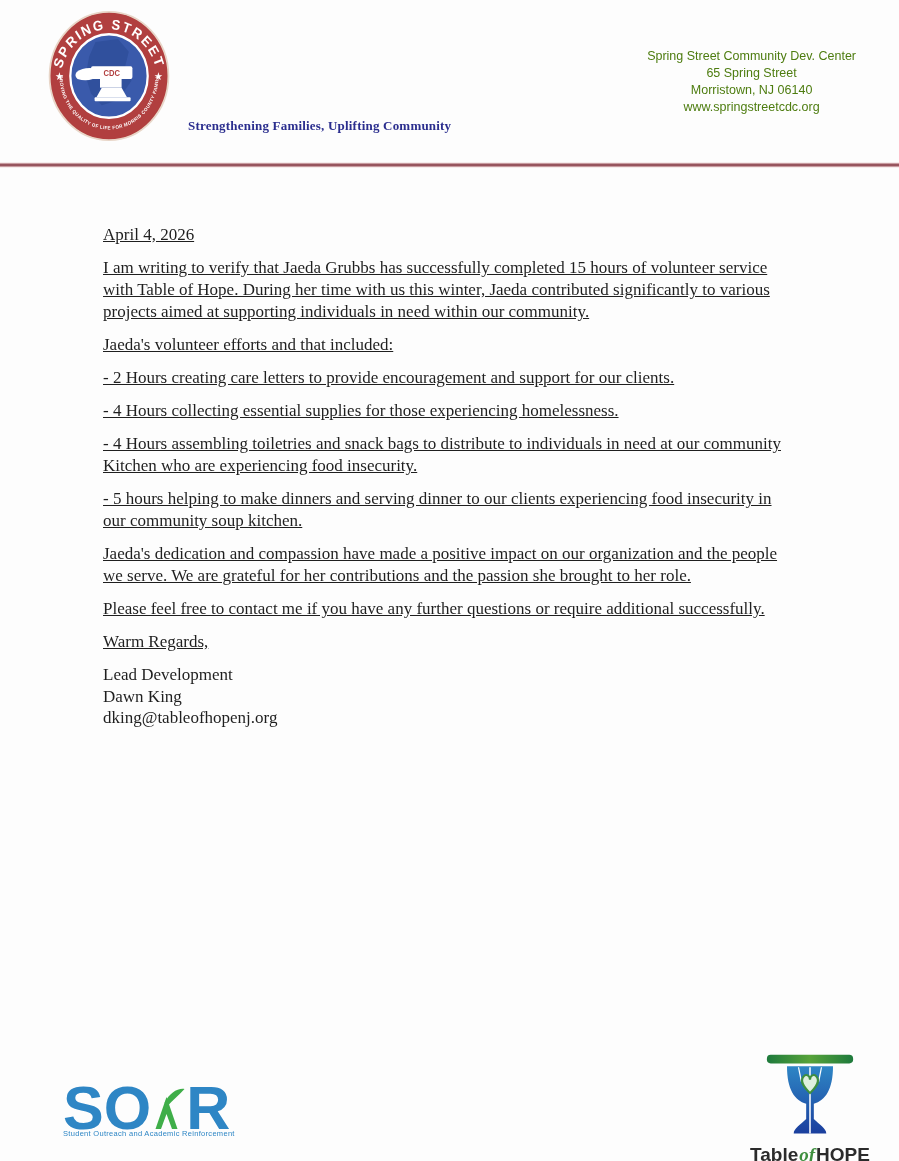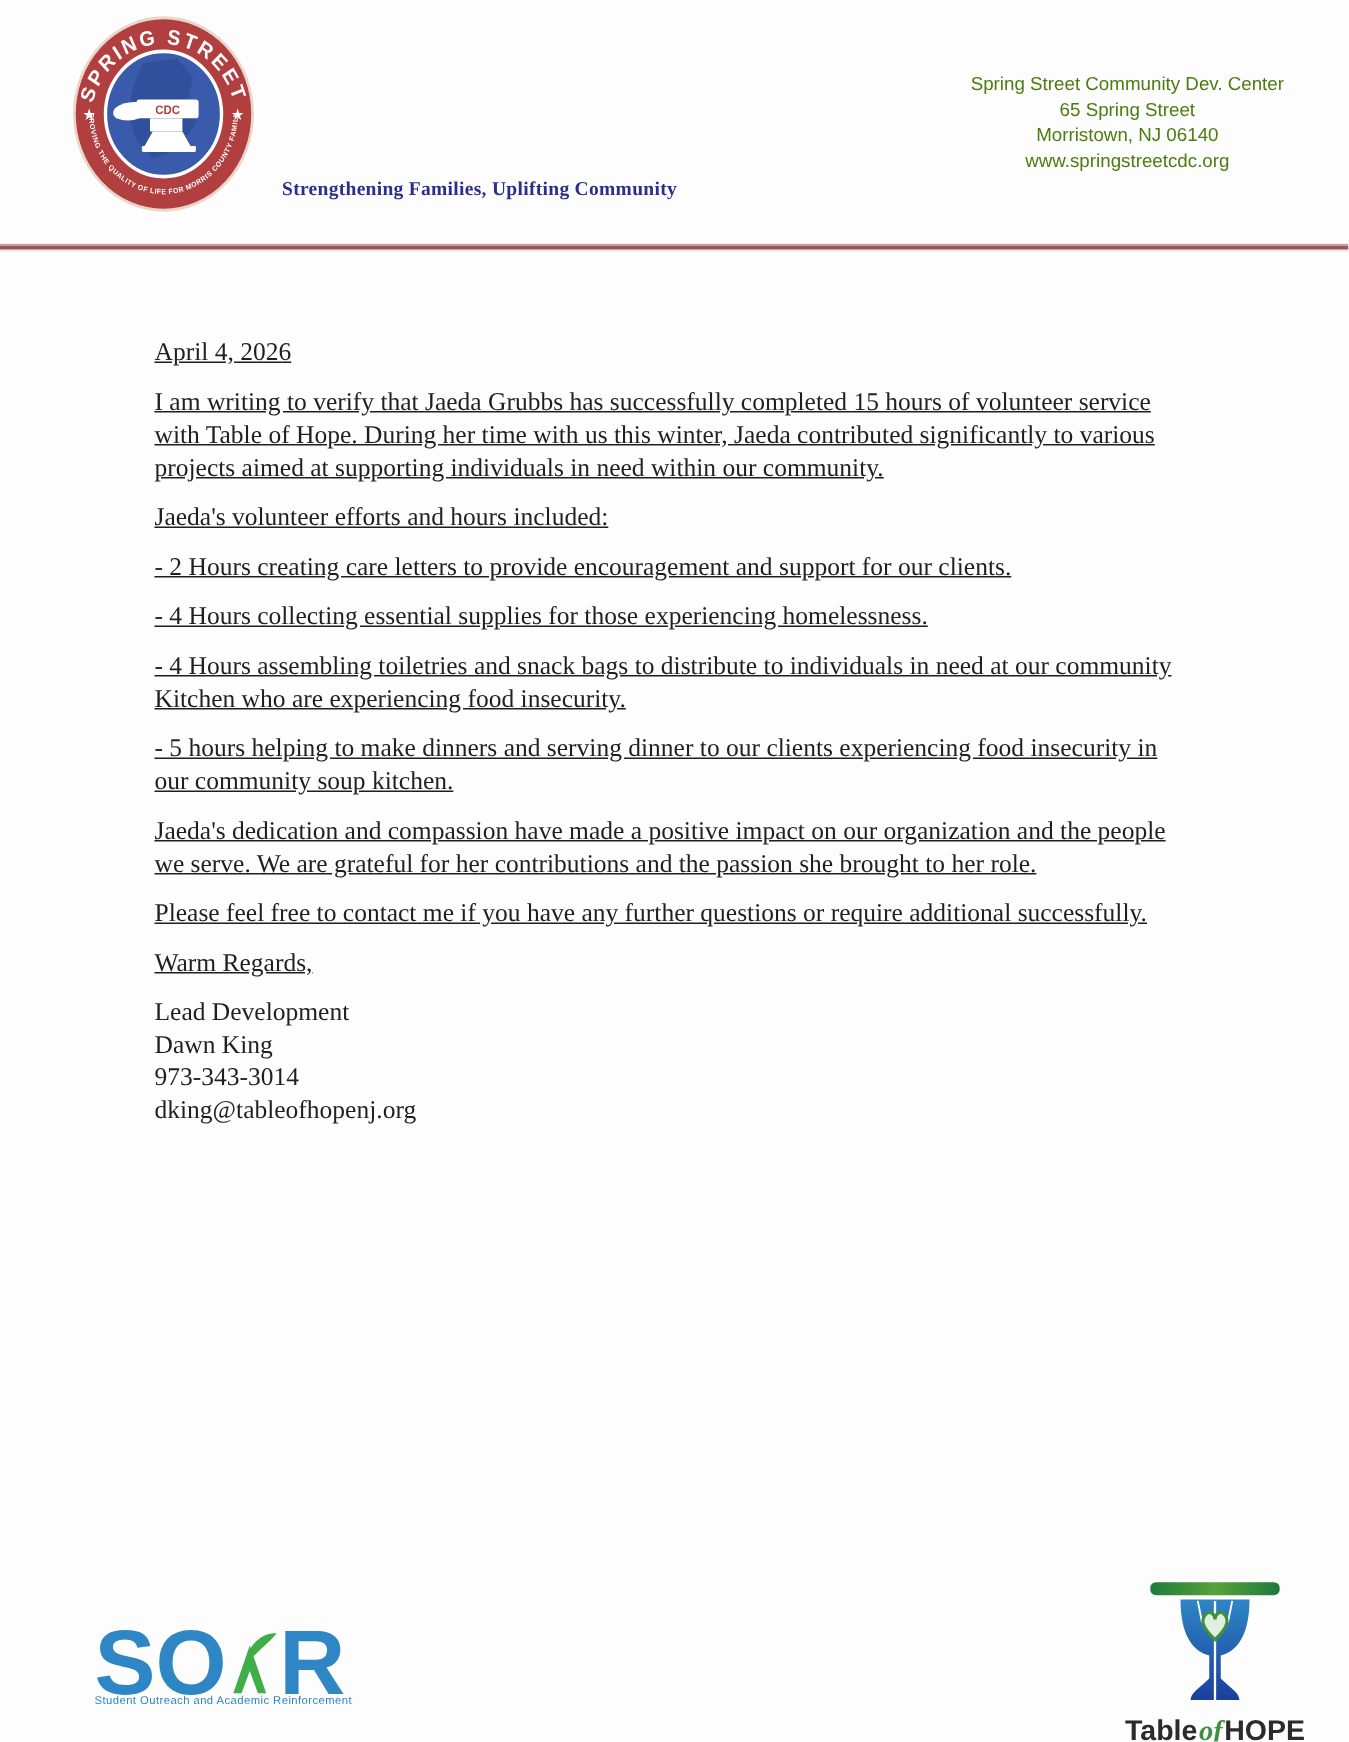--- a/index.html
+++ b/index.html
@@ -97,32 +97,31 @@
     <div>Morristown, NJ 06140</div>
     <div>www.springstreetcdc.org</div>
   </div>
 
   <div class="rule"></div>
 </div>
 
 <div class="letter">
   <p>April 4, 2026</p>
   <p>I am writing to verify that Jaeda Grubbs has successfully completed 15 hours of volunteer service with Table of Hope. During her time with us this winter, Jaeda contributed significantly to various projects aimed at supporting individuals in need within our community.</p>
-  <p>Jaeda's volunteer efforts and hours included:</p>
+  <p>Jaeda's volunteer efforts and that included:</p>
   <p>- 2 Hours creating care letters to provide encouragement and support for our clients.</p>
   <p>- 4 Hours collecting essential supplies for those experiencing homelessness.</p>
   <p>- 4 Hours assembling toiletries and snack bags to distribute to individuals in need at our community Kitchen who are experiencing food insecurity.</p>
   <p>- 5 hours helping to make dinners and serving dinner to our clients experiencing food insecurity in our community soup kitchen.</p>
   <p class="gap-lg">Jaeda's dedication and compassion have made a positive impact on our organization and the people we serve. We are grateful for her contributions and the passion she brought to her role.</p>
   <p class="gap-lg">Please feel free to contact me if you have any further questions or require additional successfully.</p>
   <p class="gap-md">Warm Regards,</p>
   <div class="signature">
     <div>Lead Development</div>
     <div>Dawn King</div>
-    <div>973-343-3014</div>
     <div>dking@tableofhopenj.org</div>
   </div>
 </div>
 
 <div class="soar">
   <div class="soar-word">
     <span>SO</span>
     <svg class="soar-bird" viewBox="0 0 32 42">
       <path d="M3,42 L14,10 L25,42 L19.5,42 L14,27 L8.5,42 Z" fill="#3fae49"></path>
       <path d="M12,16 C17,6 25,1 32,2 C27,8 20,13 15,19 Z" fill="#3fae49"></path>

